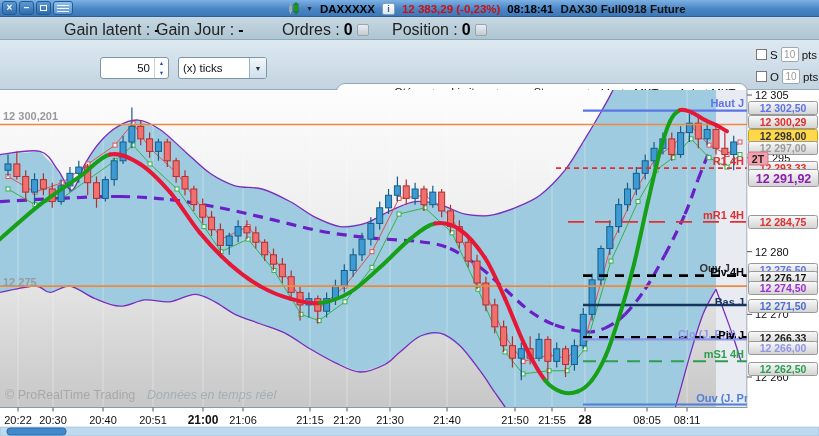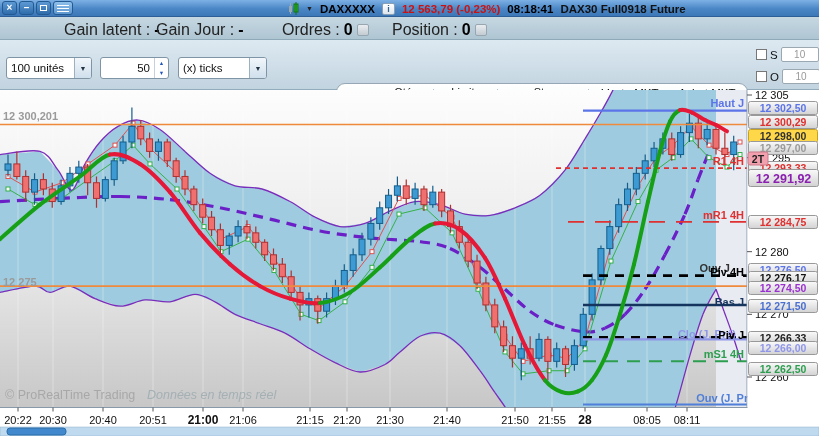--- a/index.html
+++ b/index.html
@@ -64,21 +64,21 @@
   .red-a{color:#d42222;} .green-a{color:#19a019;}
   .mktlabel{position:absolute;top:3px;font-size:11.5px;color:#000;text-align:center;font-weight:normal;}
   .mktbtn{position:absolute;top:17px;height:25px;border-radius:3px;color:#fff;display:flex;align-items:baseline;justify-content:center;padding-top:2px;}
   .sellbtn{left:256px;width:74px;background:linear-gradient(#e36a6a,#cb4040);border:1px solid #9c2727;}
   .buybtn{left:333px;width:74px;background:linear-gradient(#46bc46,#219a21);border:1px solid #157515;}
   .mktbtn .pfx{font-size:9px;opacity:.85;}
   .mktbtn .big{font-size:18px;font-weight:bold;line-height:20px;}
   .mktbtn .sup{font-size:9px;vertical-align:super;}
   .so-row{position:absolute;left:756px;display:flex;align-items:center;gap:3px;font-size:11.5px;color:#111;}
   .cbx{width:11px;height:11px;background:#fff;border:1px solid #777;}
-  .so-input{width:38px;height:15px;background:#fff;border:1px solid #9aa8b2;border-radius:2px;
+  .so-input{width:18px;height:15px;background:#fff;border:1px solid #9aa8b2;border-radius:2px;
     font-size:10px;color:#999;text-align:center;line-height:14px;}
 
   
   #chart{position:absolute;left:0;top:90px;}
 </style>
 </head>
 <body>
 
 <div id="win">
 
@@ -96,21 +96,21 @@
     <div class="titlegroup">
       <svg width="11" height="13">
         <rect x="1" y="4" width="3" height="6" fill="#9aa8b2"></rect>
           <line x1="2.5" y1="1" x2="2.5" y2="12" stroke="#9aa8b2" stroke-width="1"></line>
         <rect x="6" y="2" width="4" height="8" fill="#2db52d" stroke="#157515"></rect>
           <line x1="8" y1="0" x2="8" y2="13" stroke="#157515" stroke-width="1"></line>
       </svg>
       <span class="tarrow">▼</span>
       <span class="tsym">DAXXXXX</span>
       <span class="ichip">i</span>
-      <span class="tprice">12 563,79 (-0,23%)</span>
+      <span class="tprice">12 383,29 (-0,23%)</span>
       <span class="ttime">08:18:41</span>
       <span class="tinstr">DAX30 Full0918 Future</span>
     </div>
   </div>
 
   <div class="acctbar">
     <div class="acct-item" style="left:64px">
       <span>Gain latent :</span>
       <b>-</b>
     </div>
@@ -124,24 +124,20 @@
       <span class="mini-chip"></span>
     </div>
     <div class="acct-item" style="left:392px">
       <span>Position :</span>
       <b>0</b>
       <span class="mini-chip"></span>
     </div>
   </div>
 
   <div class="toolbar">
-    <div class="fieldbox" style="left:6px;top:17px;width:86px">
-      <span class="txt">100 unités</span>
-      <span class="dd-arrow">▼</span>
-    </div>
     <div class="fieldbox" style="left:100px;top:17px;width:69px">
       <span class="txt num">50</span>
       <span class="spin-col">
           <span>▲</span>
           <span>▼</span>
         </span>
     </div>
     <div class="fieldbox" style="left:178px;top:17px;width:89px">
       <span class="txt">(x) ticks</span>
       <span class="dd-arrow">▼</span>

